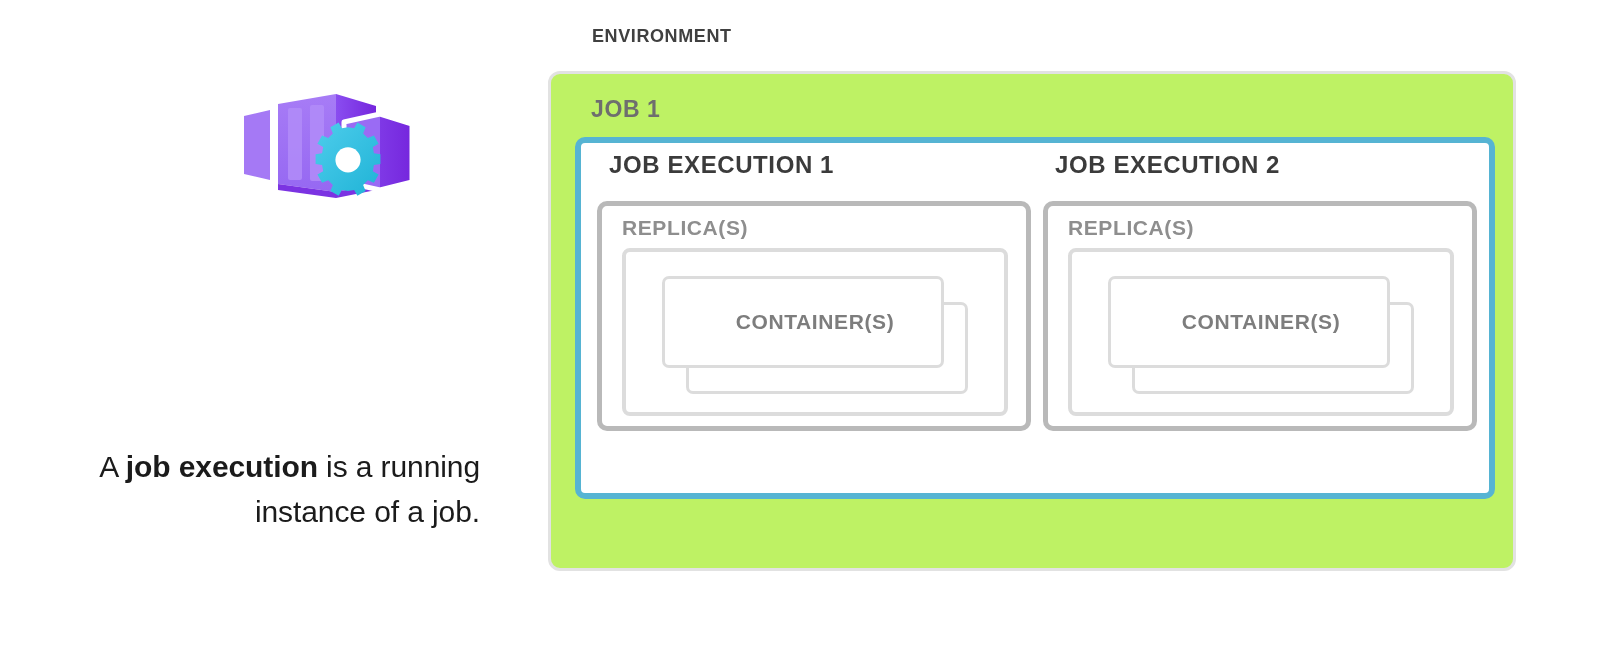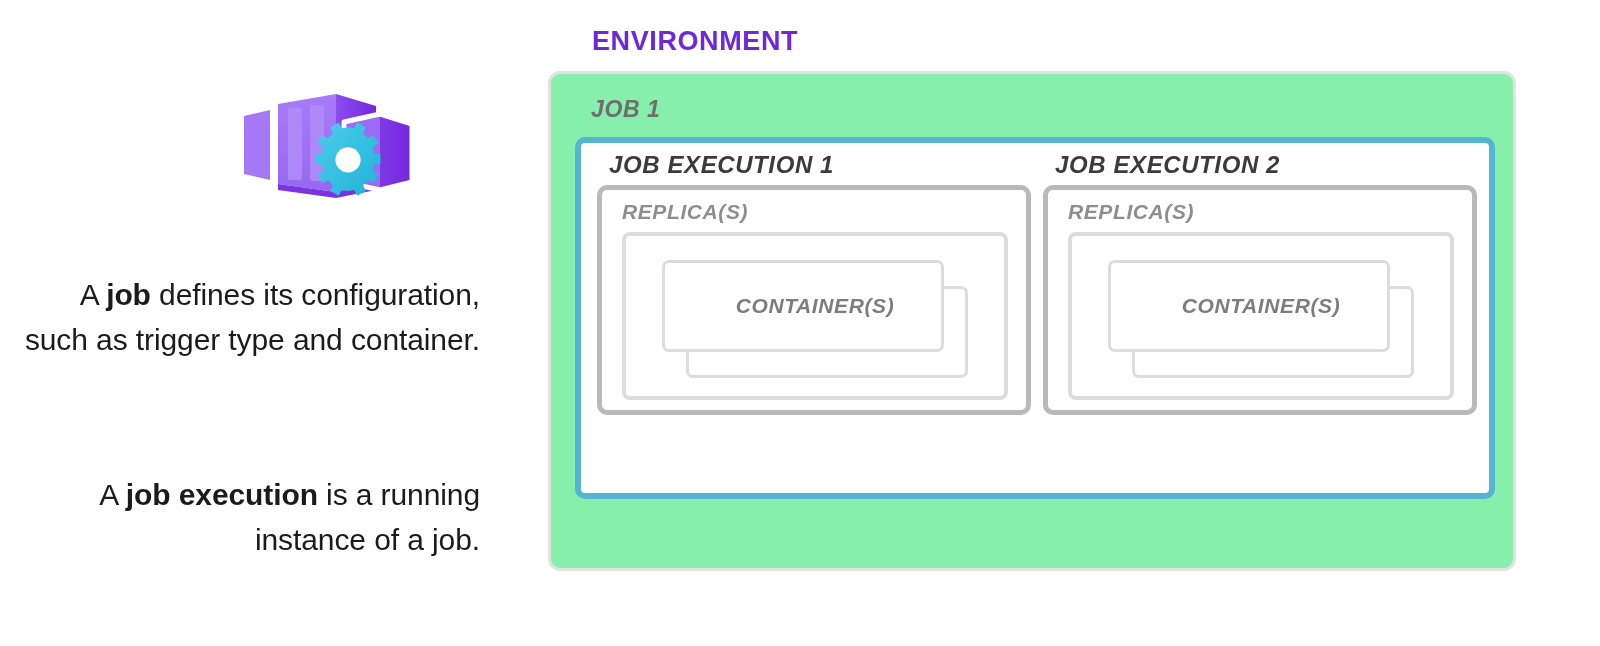--- a/index.html
+++ b/index.html
@@ -41,21 +41,21 @@
     position: absolute;
     left: 20px;
     width: 460px;
     text-align: right;
     color: #1b1b1b;
     font-size: 30px;
     line-height: 45px;
     letter-spacing: -0.1px;
   }
   .caption-1 { top: 272px; }
-  .caption-2 { top: 472px; }
+  .caption-2 { top: 444px; }
   .caption-block b { font-weight: bold; }
 
   
   .diagram {
     position: absolute;
     left: 548px;
     top: 26px;
     width: 1020px;
     height: 560px;
   }
@@ -64,35 +64,34 @@
     position: absolute;
     font-weight: bold;
     letter-spacing: 0.6px;
     white-space: nowrap;
   }
 
   
   .lbl-environment {
     left: 44px;
     top: 0px;
-    font-size: 27px;
-    color: #6d28d9;
+    font-size: 18px;
+    color: #404040;
   }
 
   
   .env-box {
     position: absolute;
     left: 0px;
     top: 45px;
     width: 968px;
     height: 500px;
-    background: #86efac;
+    background: #bef264;
     border: 3px solid #e2e2e2;
     border-radius: 12px;
-    font-style: italic;
   }
 
   .lbl-job1 {
     left: 40px;
     top: 22px;
     font-size: 23px;
     color: #6e6e6e;
   }
 
   
@@ -121,21 +120,21 @@
     left: 12px;
     top: 8px;
     font-size: 24px;
     color: #3b3b3b;
   }
 
   
   .replica-box {
     position: absolute;
     left: 0px;
-    top: 42px;
+    top: 58px;
     width: 434px;
     height: 230px;
     background: #ffffff;
     border: 5px solid #b9b9b9;
     border-radius: 10px;
   }
 
   .lbl-replica {
     left: 20px;
     top: 10px;
@@ -244,23 +243,20 @@
             L34.5,-6.5 L36,2 L45,3.5 L45,17 L36,18.5 L34.5,27 L42.5,31.5 L36,43
             L27.5,39.5 L21,46 L24.5,54.5 L13,61 L8.5,53 L0,54.5 L-8.5,53 L-13,61
             L-24.5,54.5 L-21,46 L-27.5,39.5 L-36,43 L-42.5,31.5 L-34.5,27 L-36,18.5
             L-45,17 L-45,3.5 L-36,2 L-34.5,-6.5 L-42.5,-11 L-36,-22.5 L-27.5,-19
             L-21,-25.5 L-24.5,-34 L-13,-40.5 L-8.5,-32.5 Z" transform="scale(0.72) translate(0,8)"></path>
           <circle cx="0" cy="13.8" r="12.6" fill="#ffffff"></circle>
         </g>
       </svg>
     </div>
 
-    <div class="caption-block caption-1">
-      <span>A </span><b>job</b><span> defines its configuration, such as trigger type and container.</span>
-    </div>
 
     <div class="caption-block caption-2">
       <span>A </span><b>job execution</b><span> is a running instance of a job.</span>
     </div>
 
   </div>
 
   <div class="diagram">
 
     <div class="lbl lbl-environment">ENVIRONMENT</div>

